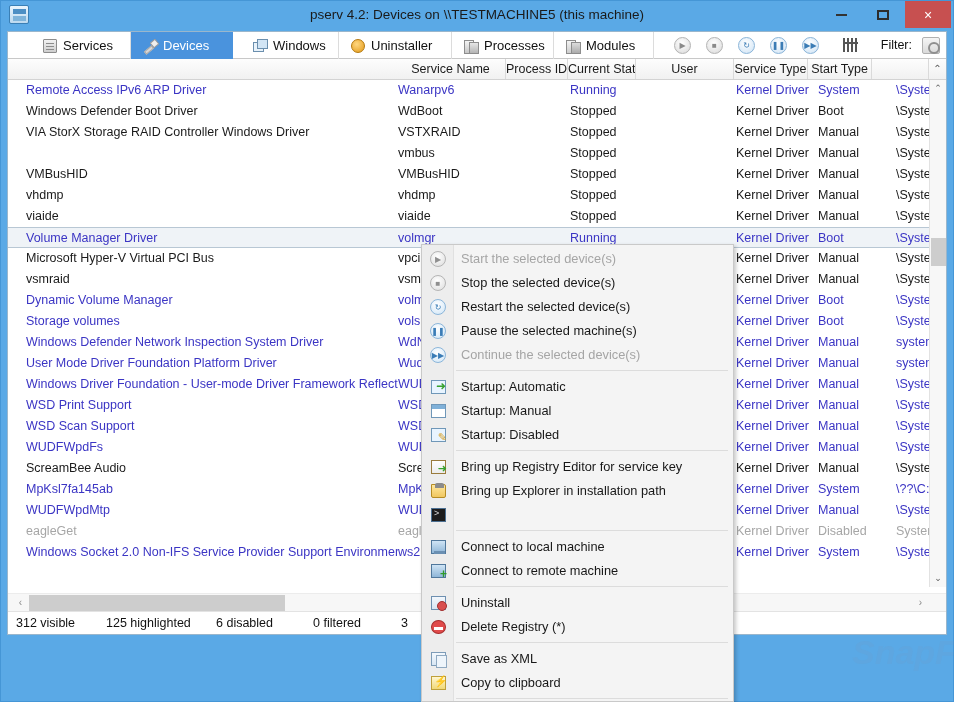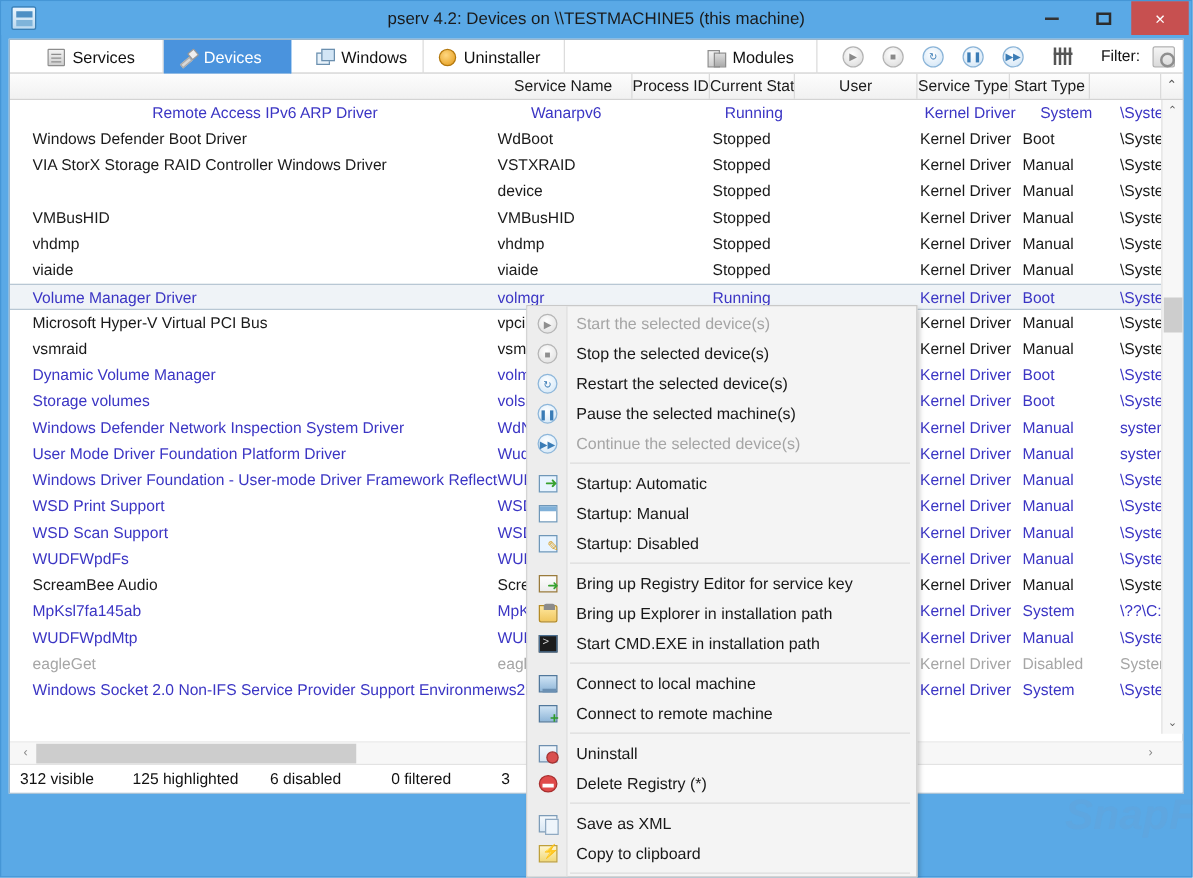--- a/index.html
+++ b/index.html
@@ -313,35 +313,39 @@
       <span class="glyph-max"></span>
     </div>
     <div class="tb-btn" id="btn-close">
       <span>×</span>
     </div>
   </div>
 
   <div id="client">
 
     <div id="tabstrip">
-        <div class="tab" style="left: 18px; width: 105px;">
+        <div class="tab" style="left: 18px; width: 105px; justify-content: center;">
           <span class="tab-ico ico-services"></span>
           <span>Services</span>
         </div>
         <div class="tab active" style="left: 123px; width: 102px;">
           <span class="tab-ico ico-devices"></span>
           <span>Devices</span>
         </div>
         <div class="tab" style="left: 233px; width: 98px;">
           <span class="tab-ico ico-windows"></span>
           <span>Windows</span>
         </div>
         <div class="tab" style="left: 331px; width: 113px;">
           <span class="tab-ico ico-uninstaller"></span>
           <span>Uninstaller</span>
+        </div>
+        <div class="tab" style="left: 444px; width: 102px;">
+          <span class="tab-ico ico-processes"></span>
+          <span>Processes</span>
         </div>
         <div class="tab" style="left: 546px; width: 100px;">
           <span class="tab-ico ico-modules"></span>
           <span>Modules</span>
         </div>
         <div class="rbtn" style="left: 666px;">
           <span>▶</span>
         </div>
         <div class="rbtn" style="left: 698px;">
           <span>■</span>
@@ -366,21 +370,21 @@
         <div class="hcell" style="left: 388px; width: 110px;">Service Name</div>
         <div class="hcell" style="left: 498px; width: 62px;">Process ID</div>
         <div class="hcell" style="left: 560px; width: 68px;">Current State</div>
         <div class="hcell" style="left: 628px; width: 98px;">User</div>
         <div class="hcell" style="left: 726px; width: 74px;">Service Type</div>
         <div class="hcell" style="left: 800px; width: 64px;">Start Type</div>
         <div class="hcell" style="left: 864px; width: 57px;"></div>
       </div>
 
     <div id="grid">
-        <div class="row" style="top: 0px; text-align: center;">
+        <div class="row" style="top: 0px;">
           <div class="cell c-hl" style="left: 18px; width: 372px;">Remote Access IPv6 ARP Driver</div>
           <div class="cell c-hl" style="left: 390px; width: 110px;">Wanarpv6</div>
           <div class="cell c-hl" style="left: 562px; width: 66px;">Running</div>
           <div class="cell c-hl" style="left: 728px; width: 80px;">Kernel Driver</div>
           <div class="cell c-hl" style="left: 810px; width: 70px;">System</div>
           <div class="cell c-hl" style="left: 888px; width: 60px;">\SystemRo</div>
         </div>
         <div class="row" style="top: 21px;">
           <div class="cell c-norm" style="left: 18px; width: 372px;">Windows Defender Boot Driver</div>
           <div class="cell c-norm" style="left: 390px; width: 110px;">WdBoot</div>
@@ -391,21 +395,21 @@
         </div>
         <div class="row" style="top: 42px;">
           <div class="cell c-norm" style="left: 18px; width: 372px;">VIA StorX Storage RAID Controller Windows Driver</div>
           <div class="cell c-norm" style="left: 390px; width: 110px;">VSTXRAID</div>
           <div class="cell c-norm" style="left: 562px; width: 66px;">Stopped</div>
           <div class="cell c-norm" style="left: 728px; width: 80px;">Kernel Driver</div>
           <div class="cell c-norm" style="left: 810px; width: 70px;">Manual</div>
           <div class="cell c-norm" style="left: 888px; width: 60px;">\SystemRo</div>
         </div>
         <div class="row" style="top: 63px;">
-          <div class="cell c-norm" style="left: 390px; width: 110px;">device</div>
+          <div class="cell c-norm" style="left: 390px; width: 110px;">vmbus</div>
           <div class="cell c-norm" style="left: 562px; width: 66px;">Stopped</div>
           <div class="cell c-norm" style="left: 728px; width: 80px;">Kernel Driver</div>
           <div class="cell c-norm" style="left: 810px; width: 70px;">Manual</div>
           <div class="cell c-norm" style="left: 888px; width: 60px;">\SystemRo</div>
         </div>
         <div class="row" style="top: 84px;">
           <div class="cell c-norm" style="left: 18px; width: 372px;">VMBusHID</div>
           <div class="cell c-norm" style="left: 390px; width: 110px;">VMBusHID</div>
           <div class="cell c-norm" style="left: 562px; width: 66px;">Stopped</div>
           <div class="cell c-norm" style="left: 728px; width: 80px;">Kernel Driver</div>
@@ -626,21 +630,20 @@
       <div class="mi" style="top: 210px;">
         <span class="mi-ico">
           <span class="gi-reg" style="position: absolute; left: 1px; top: 1px; width: 15px; height: 14px;"></span>
         </span>
         <span class="mi-lbl">Bring up Registry Editor for service key</span>
       </div>
       <div class="mi" style="top: 258px;">
         <span class="mi-ico">
           <span class="gi-cmd" style="position: absolute; left: 1px; top: 1px; width: 15px; height: 14px;"></span>
         </span>
-        <span class="mi-lbl">Start CMD.EXE in installation path</span>
       </div>
       <div class="msep" style="top: 285px;"></div>
       <div class="mi" style="top: 290px;">
         <span class="mi-ico">
           <span class="gi-pc" style="position: absolute; left: 1px; top: 1px; width: 15px; height: 14px;"></span>
         </span>
         <span class="mi-lbl">Connect to local machine</span>
       </div>
       <div class="mi" style="top: 314px;">
         <span class="mi-ico">

